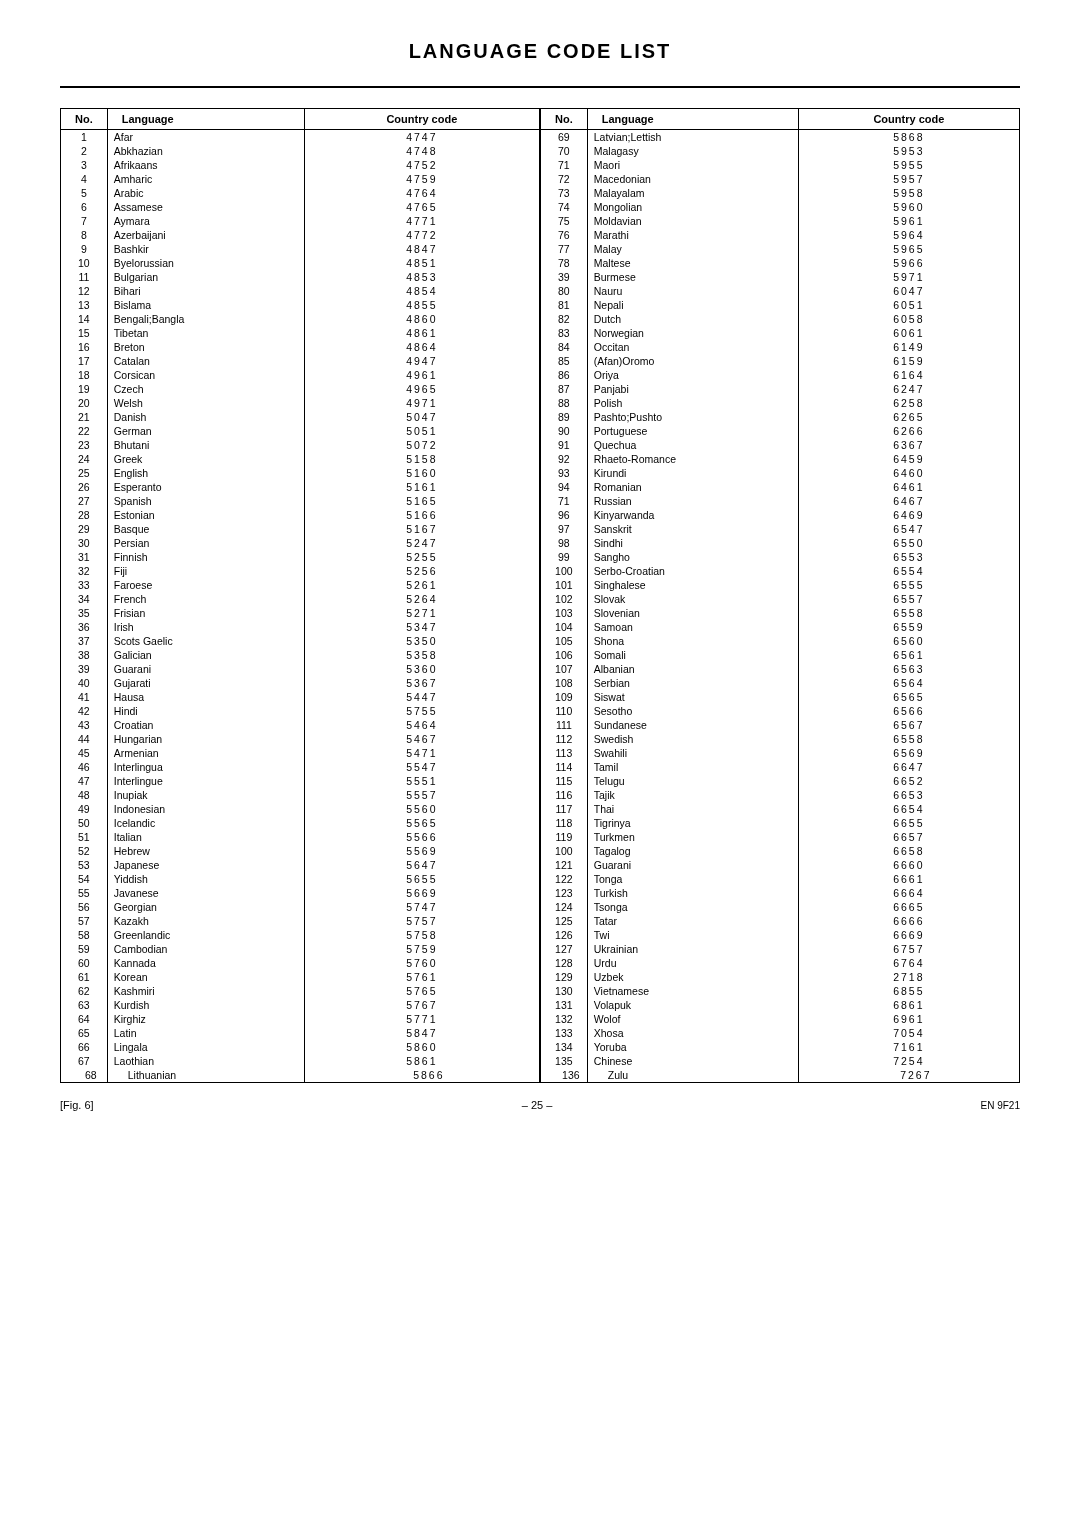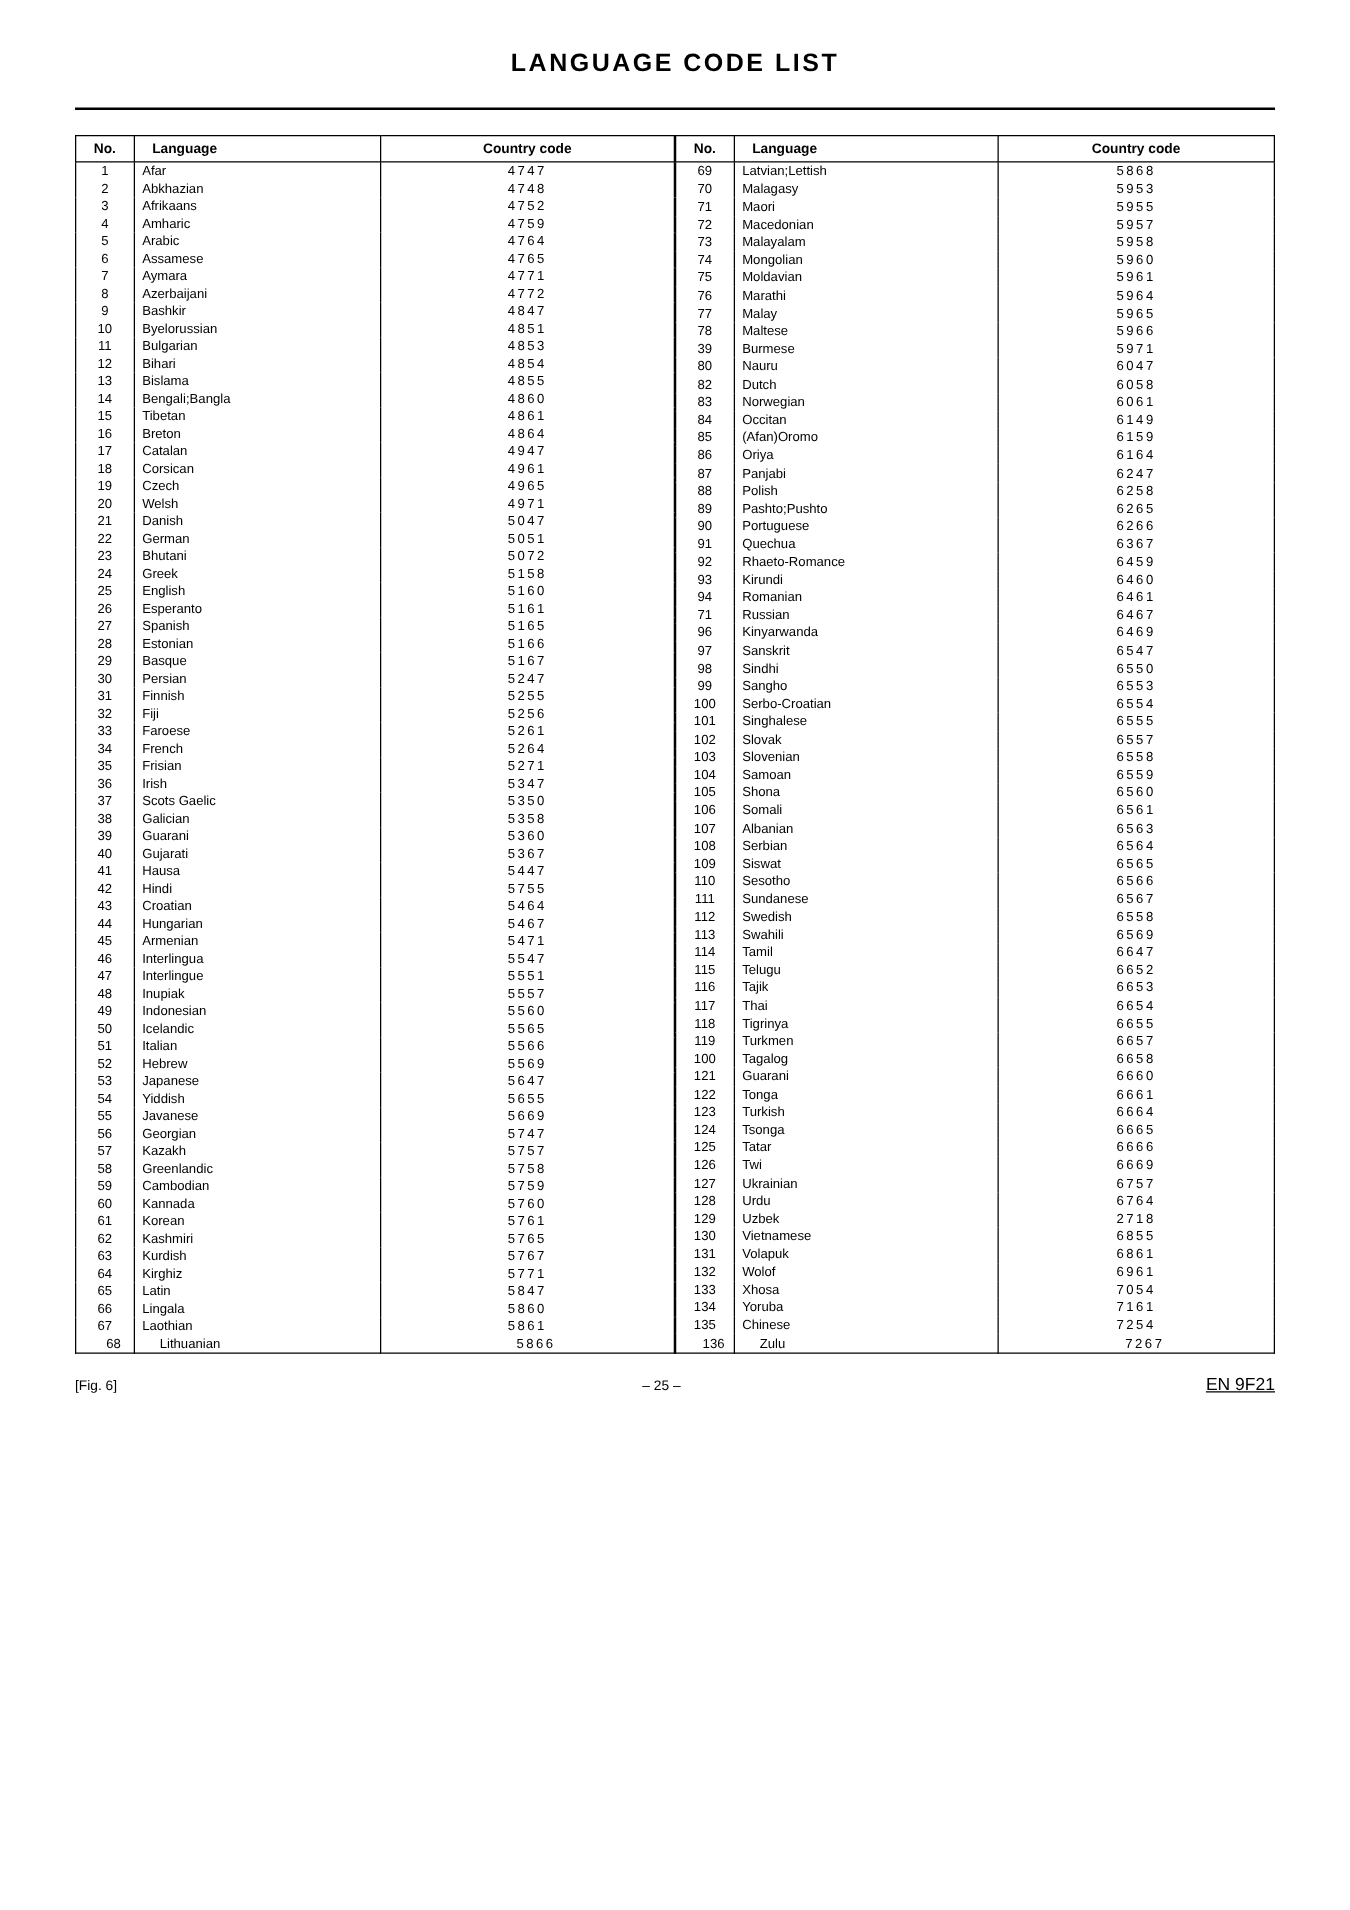--- a/index.html
+++ b/index.html
@@ -52,21 +52,21 @@
     td.no { text-align: center; }
     td.code { text-align: center; letter-spacing: 2px; }
     tr:last-child td { border-bottom: 1px solid #000; padding-left: 20px; }
     .footer {
       display: flex;
       justify-content: space-between;
       align-items: flex-end;
       margin-top: 16px;
       font-size: 11px;
     }
-    .page-info { text-align: right; font-size: 14px; text-decoration: underline; }
+    .page-info { text-align: right; font-size: 10px; }
     .page-center { text-align: center; flex: 1; font-size: 11px; }
   </style>
 </head>
 <body>
 
 <h1>LANGUAGE CODE LIST</h1>
 
 <div class="table-container">
   <table>
     <thead>
@@ -482,20 +482,25 @@
           <td class="no">39</td>
           <td>Burmese</td>
           <td class="code">5971</td>
         </tr>
         <tr>
           <td class="no">80</td>
           <td>Nauru</td>
           <td class="code">6047</td>
         </tr>
         <tr>
+          <td class="no">81</td>
+          <td>Nepali</td>
+          <td class="code">6051</td>
+        </tr>
+        <tr>
           <td class="no">82</td>
           <td>Dutch</td>
           <td class="code">6058</td>
         </tr>
         <tr>
           <td class="no">83</td>
           <td>Norwegian</td>
           <td class="code">6061</td>
         </tr>
         <tr>

